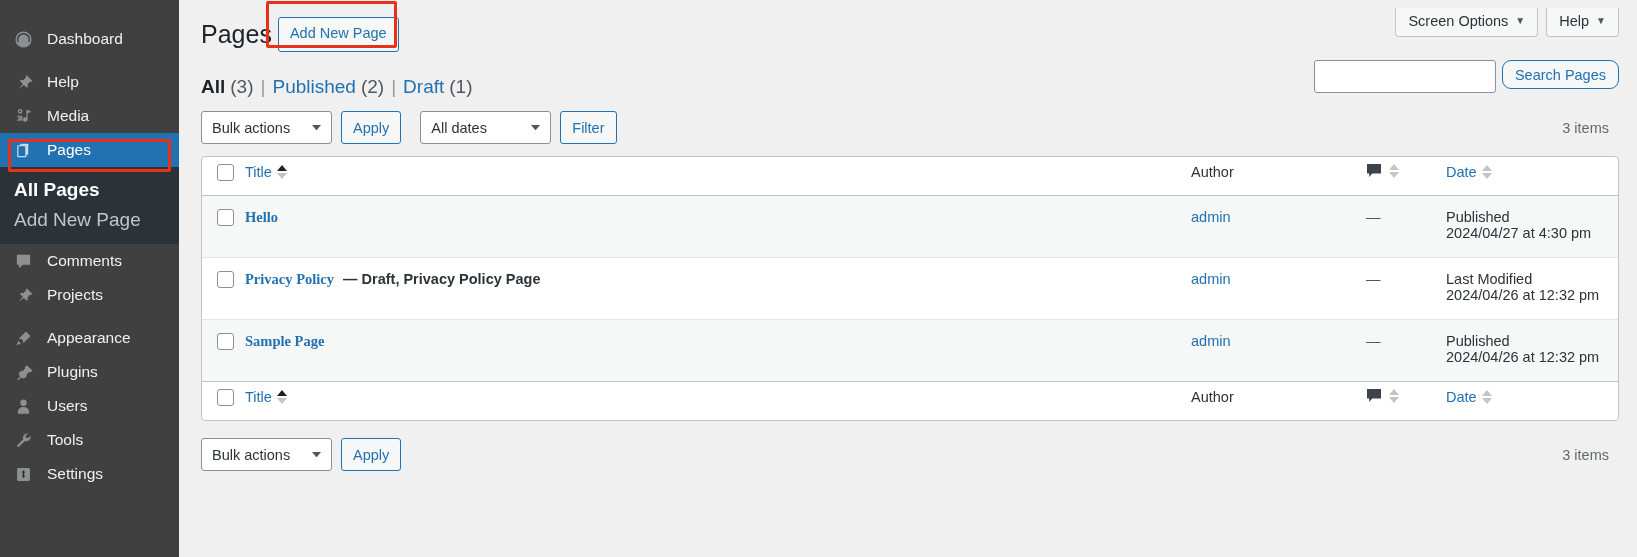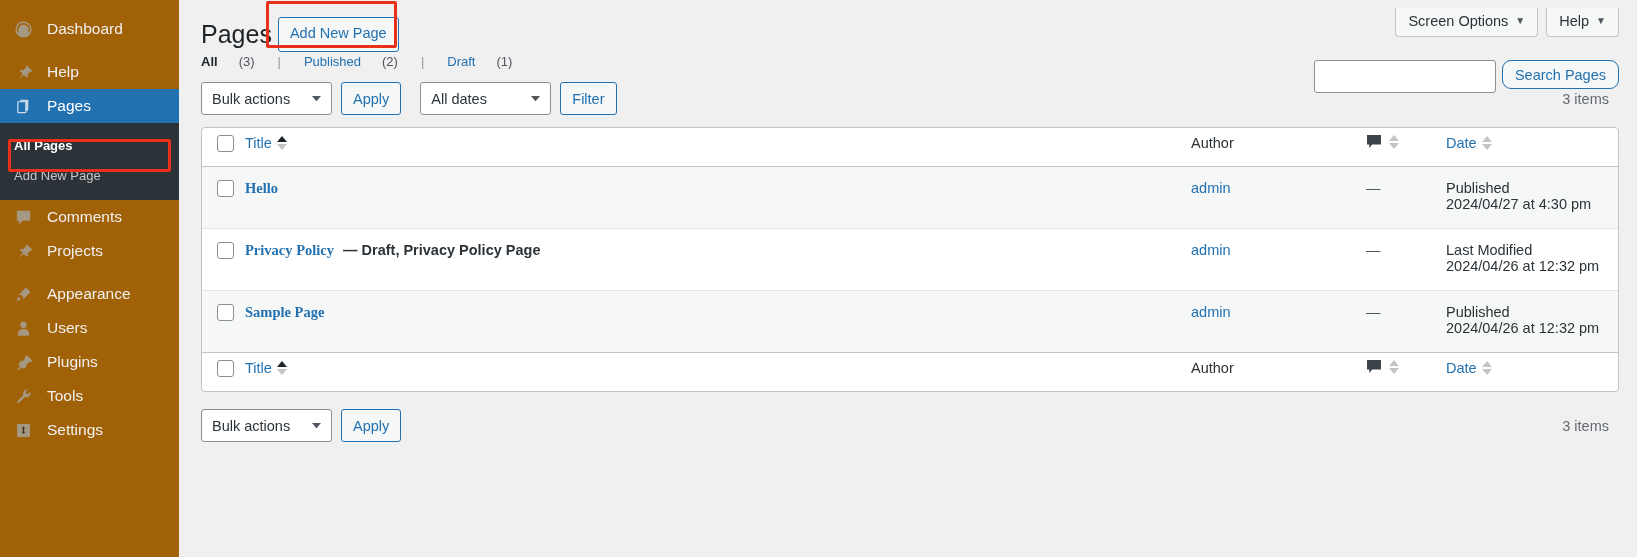--- a/index.html
+++ b/index.html
@@ -8,23 +8,23 @@
     width: 1637px; height: 557px;
     overflow: hidden;
     font-family: "Liberation Sans", sans-serif;
     background: #f0f0f1;
   }
   #app { position: relative; width: 1637px; height: 557px; display: flex; background: #f0f0f1; }
 
   
   #sidebar {
     width: 179px; min-width: 179px; height: 557px;
-    background: #a16207; color: #f0f0f1;
+    background: #404040; color: #f0f0f1;
     position: relative; z-index: 5;
-    padding-top: 12px;
+    padding-top: 22px;
   }
   .menu-item {
     display: flex; align-items: center;
     height: 34px; padding-left: 14px;
     font-size: 15.5px; color: #f0f0f1;
     position: relative; cursor: pointer;
   }
   .menu-item .mi-icon {
     width: 24px; min-width: 24px; height: 20px;
     display: flex; align-items: center; justify-content: flex-start;
@@ -39,21 +39,21 @@
     content: ""; position: absolute; right: -8px; top: 50%;
     margin-top: -8px; width: 0; height: 0;
     border-top: 8px solid transparent;
     border-bottom: 8px solid transparent;
     border-right: 8px solid #f0f0f1;
   }
   .menu-sep { height: 9px; }
   .submenu { background: #2c3338; padding: 8px 0 9px 0; }
   .submenu-item {
     display: block; padding: 5px 0 5px 14px;
-    font-size: 13px; color: #c3c4c7; cursor: pointer; line-height: 20px;
+    font-size: 19px; color: #c3c4c7; cursor: pointer; line-height: 20px;
   }
   .submenu-item.active { color: #fff; font-weight: bold; }
 
   
   #pages-annot {
     position: absolute; left: 8px; top: 139px;
     width: 163px; height: 33px;
     border: 3px solid #e8301a; border-radius: 2px;
     pointer-events: none; z-index: 30;
   }
@@ -95,22 +95,22 @@
   }
   #addnew-annot {
     position: absolute; left: -12px; top: -16px;
     width: 131px; height: 47px;
     border: 3px solid #e8301a; border-radius: 2px;
     pointer-events: none;
   }
 
   
   #status-links {
-    font-size: 13px; color: #50575e; margin-top: 2px;
-    display: flex; align-items: center; gap: 16px;
+    font-size: 19px; color: #50575e; margin-top: 24px;
+    display: flex; align-items: center; gap: 0;
   }
   #status-links .sl { color: #2271b1; cursor: pointer; }
   #status-links .sl.current { color: #1d2327; font-weight: bold; cursor: default; }
   #status-links .cnt { color: #50575e; }
   #status-links .sep { color: #999; margin: 0 7px; }
 
   
   #search-box {
     position: absolute; right: 18px; top: 60px;
     display: flex; align-items: stretch; gap: 6px; z-index: 3;
@@ -228,20 +228,29 @@
 
     <div class="menu-item">
       <span class="mi-icon">
         <svg width="19" height="19" viewBox="0 0 20 20">
             <path d="M13.3 2.3l-1.1 1.1.9.9-3.4 3.4-2.3-.6-1.2 1.2 3.1 3.1-4.2 5.3 5.3-4.2 3.1 3.1 1.2-1.2-.6-2.3 3.4-3.4.9.9 1.1-1.1-6.2-6.2z"></path>
           </svg>
       </span>
       <span>Help</span>
     </div>
 
+    <div class="menu-item">
+      <span class="mi-icon">
+        <svg width="19" height="19" viewBox="0 0 20 20">
+            <path d="M6.5 2a2.5 2.5 0 100 5 2.5 2.5 0 000-5zm0 1.4a1.1 1.1 0 110 2.2 1.1 1.1 0 010-2.2zM13 3v8.1a2.6 2.6 0 00-1.3-.35 2.35 2.35 0 100 4.7A2.4 2.4 0 0014.3 13V6.4l3.2-.85V4.1L13 3z"></path>
+            <path d="M2.6 9.2l2.6 2.6-2.6 2.6h6.2V9.2z" opacity=".85"></path>
+          </svg>
+      </span>
+      <span>Media</span>
+    </div>
 
     <div class="menu-item current">
       <span class="mi-icon">
         <svg width="19" height="19" viewBox="0 0 20 20">
             <path d="M5.5 2.5h7l3.5 3.5v11h-10.5v-14zm1.5 1.5v11h7.5V7h-3V4h-4.5z" opacity="0"></path>
             <rect x="6.5" y="3" width="8.5" height="11.5" rx="0.5"></rect>
             <rect x="4" y="5" width="8.5" height="11.5" rx="0.5" fill="#2271b1" stroke="#fff" stroke-width="1.3"></rect>
           </svg>
       </span>
       <span>Pages</span>
@@ -277,34 +286,34 @@
         <svg width="19" height="19" viewBox="0 0 20 20">
             <path d="M12.6 2.6l-7.4 7.4 1 1 1-1 2.8 2.8-1 1 1 1 7.4-7.4-4.8-4.8zM4.6 12.4l-2 4.8 4.8-2-2.8-2.8z"></path>
           </svg>
       </span>
       <span>Appearance</span>
     </div>
 
     <div class="menu-item">
       <span class="mi-icon">
         <svg width="19" height="19" viewBox="0 0 20 20">
+            <path d="M14.5 2.5L12 5l.9.9-3.7 3.7-1-1-1.6 1.6a3.6 3.6 0 00.3 5l-3.2 3.2 1.2 1.2 3.2-3.2a3.6 3.6 0 005-.3l1.6-1.6-1-1L17.4 10l.9.9 2.5-2.5-6.3-5.9z" transform="scale(.93)"></path>
+          </svg>
+      </span>
+      <span>Plugins</span>
+    </div>
+
+    <div class="menu-item">
+      <span class="mi-icon">
+        <svg width="19" height="19" viewBox="0 0 20 20">
             <circle cx="10" cy="6" r="3.4"></circle>
             <path d="M10 10.6c-3.2 0-5.8 2-5.8 4.5v2.4h11.6v-2.4c0-2.5-2.6-4.5-5.8-4.5z"></path>
           </svg>
       </span>
       <span>Users</span>
-    </div>
-
-    <div class="menu-item">
-      <span class="mi-icon">
-        <svg width="19" height="19" viewBox="0 0 20 20">
-            <path d="M14.5 2.5L12 5l.9.9-3.7 3.7-1-1-1.6 1.6a3.6 3.6 0 00.3 5l-3.2 3.2 1.2 1.2 3.2-3.2a3.6 3.6 0 005-.3l1.6-1.6-1-1L17.4 10l.9.9 2.5-2.5-6.3-5.9z" transform="scale(.93)"></path>
-          </svg>
-      </span>
-      <span>Plugins</span>
     </div>
 
     <div class="menu-item">
       <span class="mi-icon">
         <svg width="19" height="19" viewBox="0 0 20 20">
             <path d="M15.3 2.8a4.6 4.6 0 00-5.6 5.9L3 15.4l1.8 1.8 6.7-6.7a4.6 4.6 0 005.9-5.6l-2.6 2.6-2.1-.5-.5-2.1 2.6-2.6-.5-.5z"></path>
           </svg>
       </span>
       <span>Tools</span>
     </div>

